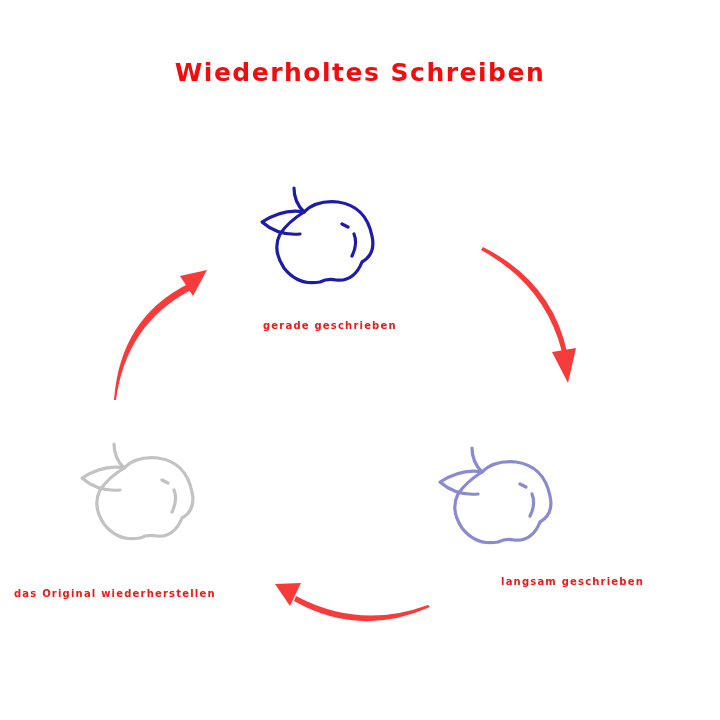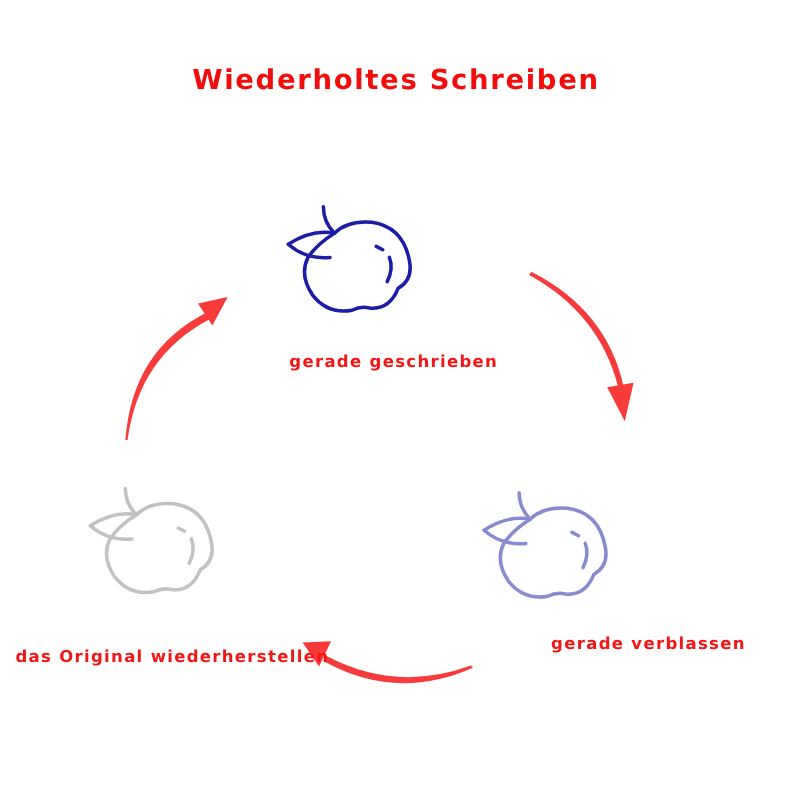--- a/index.html
+++ b/index.html
@@ -1,20 +1,20 @@
 <!DOCTYPE html>
 <html><head>
 <meta charset="utf-8">
 <style>
   html, body { margin: 0; padding: 0; background: #ffffff; }
   body { width: 720px; height: 720px; position: relative; overflow: hidden;
          font-family: "DejaVu Sans", sans-serif; }
   .title { position: absolute; top: 58px; left: 0; width: 720px; text-align: center;
            color: #f20d0d; font-size: 25px; font-weight: bold; letter-spacing: 1.5px; }
-  .label { position: absolute; color: #f41515; font-size: 15px; font-weight: bold;
+  .label { position: absolute; color: #f41515; font-size: 10px; font-weight: bold;
            letter-spacing: 1.2px; white-space: nowrap; }
   #lbl-top { top: 320px; left: 263px; }
   #lbl-left { top: 588px; left: 14px; }
   #lbl-right { top: 576px; left: 501px; }
   svg.diagram { position: absolute; left: 0; top: 0; }
 </style>
 </head>
 <body>
 
 <div class="title">Wiederholtes Schreiben</div>
@@ -56,14 +56,14 @@
     <path d="M 275 584 L 301 583 L 290 606 Z"></path>
   </g>
 
   <g fill="#f73b3b">
     <path d="M 114 400 Q 120 318 188 284 L 191 290 Q 126 324 116 400 Z"></path>
     <path d="M 180 276 L 207 270 L 193 296 Z"></path>
   </g>
 </svg>
 
 <div class="label" id="lbl-top">gerade geschrieben</div>
-<div class="label" id="lbl-right">gerade verblassen</div>
+<div class="label" id="lbl-right">langsam geschrieben</div>
 <div class="label" id="lbl-left">das Original wiederherstellen</div>
 
 </body></html>

